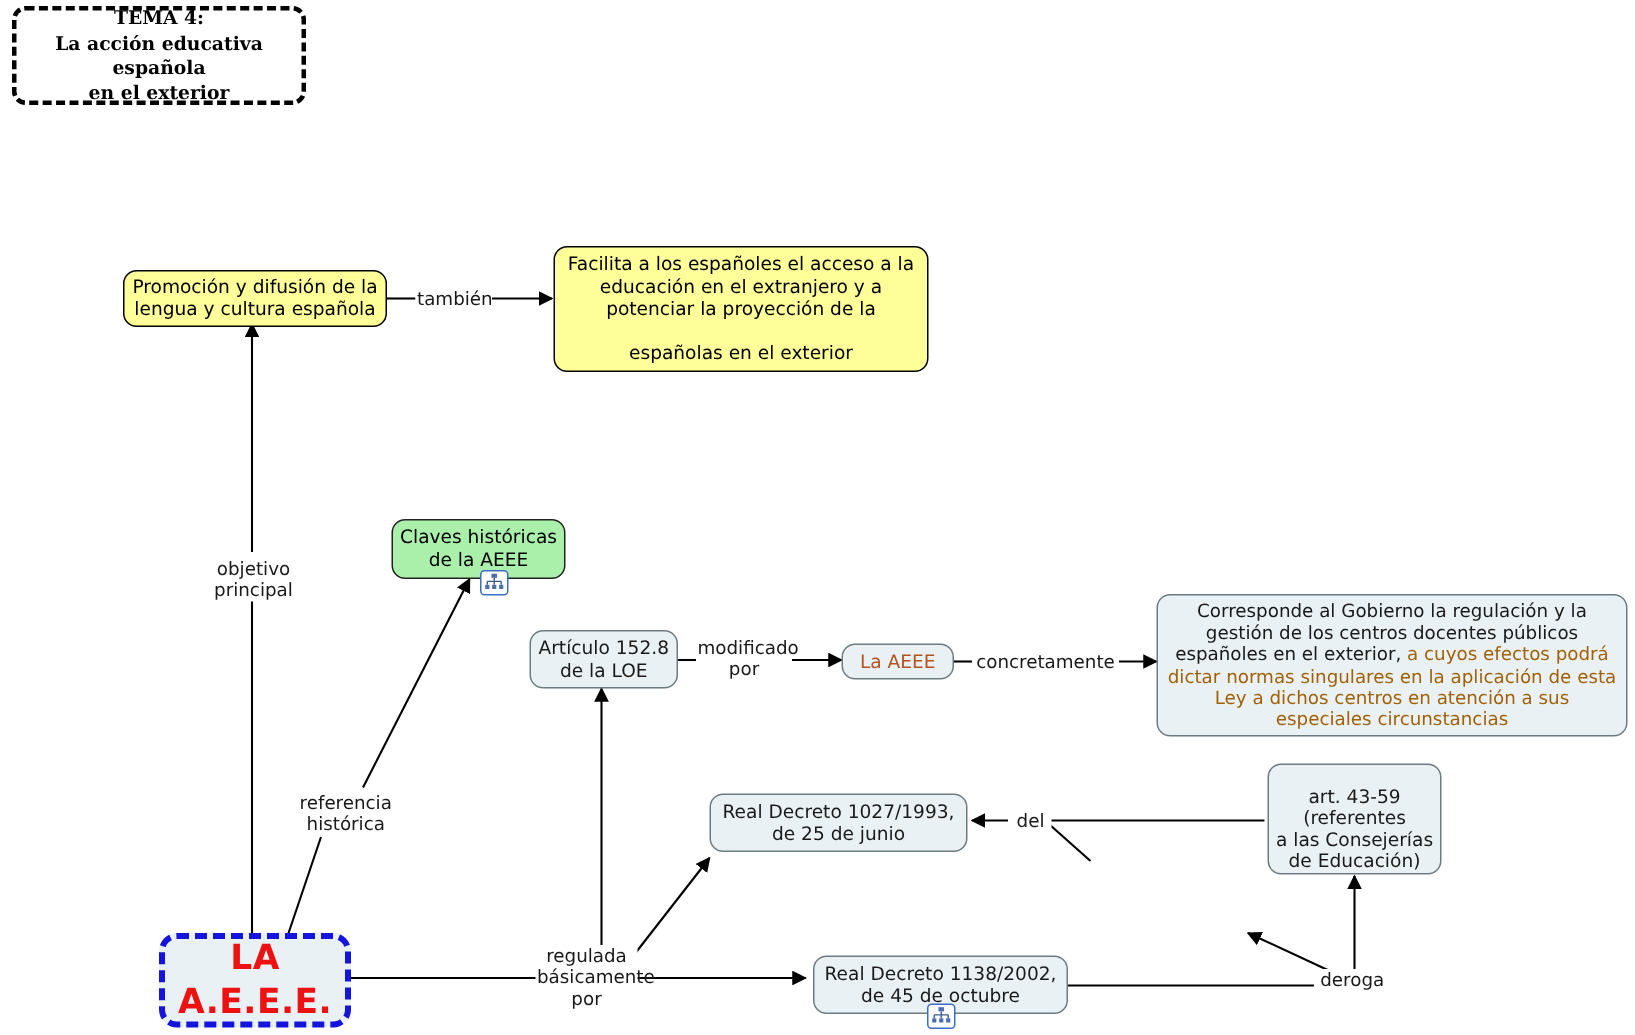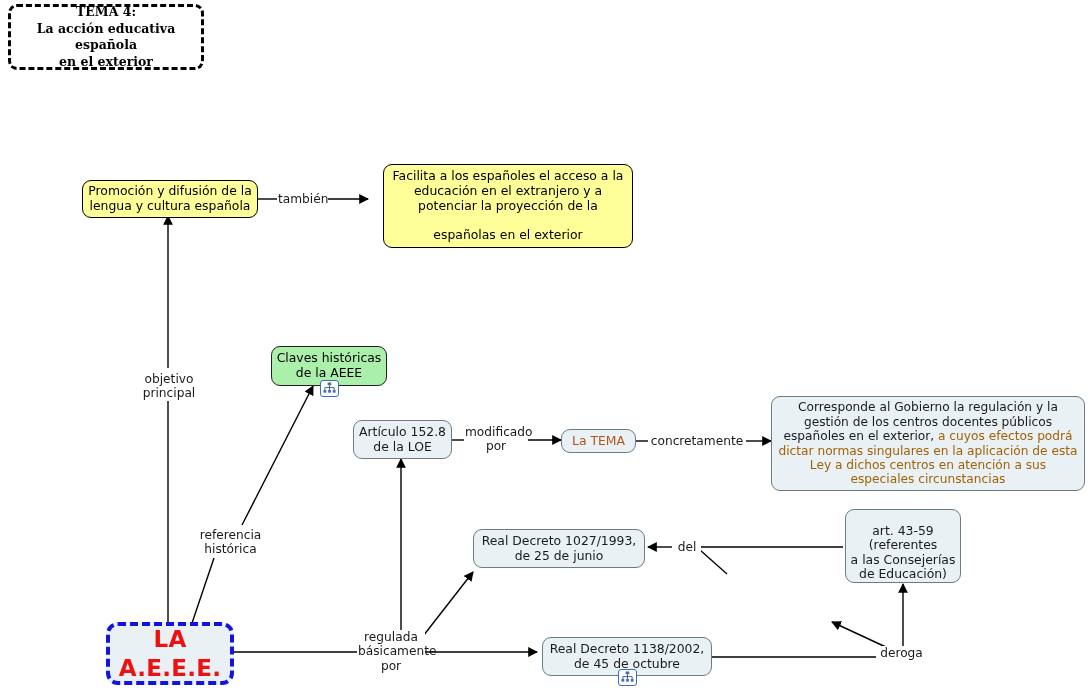--- a/index.html
+++ b/index.html
@@ -172,31 +172,31 @@
     </span>
   </div>
 
   <div class="node yellow" style="left:82px; top:180px; width:176px; height:38px;">
     <span class="txt">
       <span>Promoción y difusión de la</span><br>
       <span>lengua y cultura española</span>
     </span>
   </div>
 
-  <div class="node yellow" style="left:383px; top:164px; width:250px; height:84px;">
+  <div class="node yellow" style="left:369px; top:164px; width:250px; height:84px;">
     <span class="txt">
       <span>Facilita a los españoles el acceso a la</span><br>
       <span>educación en el extranjero y a</span><br>
       <span>potenciar la proyección de la</span><br>
       <br>
       <span>españolas en el exterior</span>
     </span>
   </div>
 
-  <div class="node green" style="left:271px; top:346px; width:116px; height:40px;">
+  <div class="node green" style="left:261px; top:346px; width:116px; height:40px;">
     <span class="txt">
       <span>Claves históricas</span><br>
       <span>de la AEEE</span>
     </span>
   </div>
   <div class="mapicon" style="left:320px; top:380px;">
     <svg viewBox="0 0 16 14">
       <rect x="6" y="0.5" width="4" height="3" fill="#4a6fb0"></rect>
       <line x1="8" y1="3.5" x2="8" y2="6" stroke="#3b5a90" stroke-width="1"></line>
       <line x1="3" y1="6" x2="13" y2="6" stroke="#3b5a90" stroke-width="1"></line>
@@ -210,21 +210,21 @@
   </div>
 
   <div class="node pale" style="left:353px; top:420px; width:99px; height:39px;">
     <span class="txt">
       <span>Artículo 152.8</span><br>
       <span>de la LOE</span>
     </span>
   </div>
 
   <div class="node pale" style="left:561px; top:429px; width:75px; height:24px;">
-    <span class="txt lomce-text">La TEMA</span>
+    <span class="txt lomce-text">La AEEE</span>
   </div>
 
   <div class="node pale" style="left:771px; top:396px; width:314px; height:95px; font-size:12.2px;">
     <span class="txt">
       <span>Corresponde al Gobierno la regulación y la gestión de los centros docentes públicos españoles en el exterior,</span><span class="brown"> a cuyos efectos podrá dictar normas singulares en la aplicación de esta Ley a dichos centros en atención a sus especiales circunstancias</span>
     </span>
   </div>
 
   <div class="node pale" style="left:473px; top:529px; width:172px; height:39px;">
     <span class="txt">

